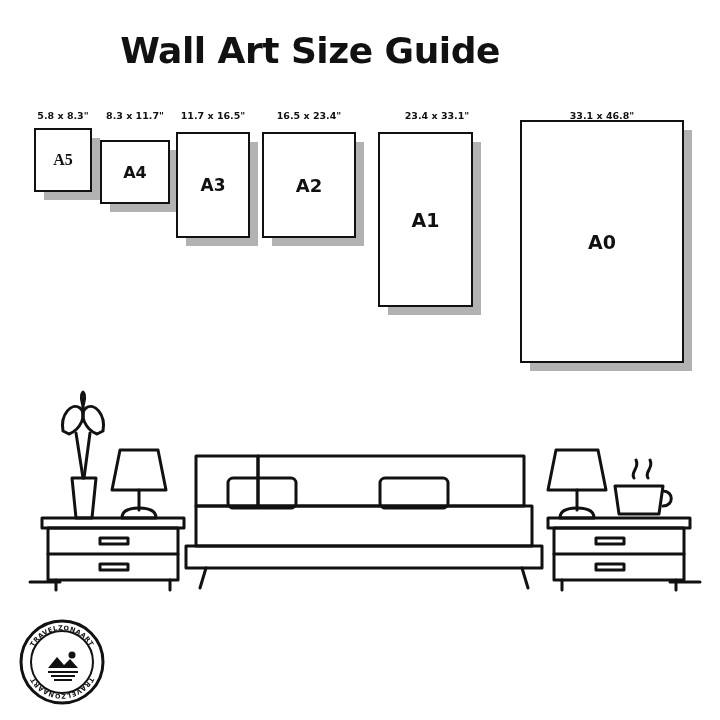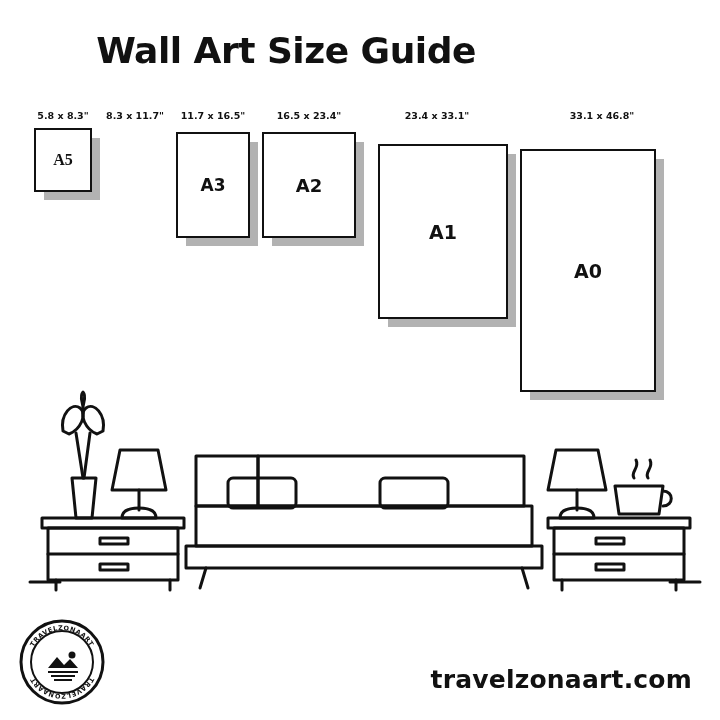--- a/index.html
+++ b/index.html
@@ -24,20 +24,21 @@
   .title {
     position: absolute;
     top: 30px;
     left: 0;
     width: 572px;
     text-align: center;
     font-size: 36px;
     font-weight: 800;
     letter-spacing: -0.5px;
     color: #111111;
+    padding-left: 24px;
   }
 
   
   .frames {
     position: absolute;
     left: 0;
     top: 110px;
     width: 720px;
     height: 290px;
   }
@@ -116,46 +117,49 @@
 
     <div class="frame-wrap" style="left:34px; top:0px; width:58px; height:82px;">
       <div class="frame-label">5.8 x 8.3"</div>
       <div class="frame-box" style="top:18px; width:58px; height:64px;font-family:Liberation Serif, serif;">
         <span class="frame-name" style="font-size:16px;">A5</span>
       </div>
     </div>
 
     <div class="frame-wrap" style="left:100px; top:0px; width:70px; height:110px;">
       <div class="frame-label">8.3 x 11.7"</div>
+      <div class="frame-box" style="top:30px; width:70px; height:64px;">
+        <span class="frame-name" style="font-size:16px;">A4</span>
+      </div>
     </div>
 
     <div class="frame-wrap" style="left:176px; top:0px; width:74px; height:135px;">
       <div class="frame-label">11.7 x 16.5"</div>
       <div class="frame-box" style="top:22px; width:74px; height:106px;text-align:right;">
         <span class="frame-name" style="font-size:17px;">A3</span>
       </div>
     </div>
 
     <div class="frame-wrap" style="left:262px; top:0px; width:94px; height:160px;">
       <div class="frame-label">16.5 x 23.4"</div>
       <div class="frame-box" style="top:22px; width:94px; height:106px;">
         <span class="frame-name" style="font-size:18px;">A2</span>
       </div>
     </div>
 
     <div class="frame-wrap" style="left:378px; top:0px; width:118px; height:200px;">
       <div class="frame-label">23.4 x 33.1"</div>
-      <div class="frame-box" style="top:34px; width:130px; height:175px;justify-content:center;">
+      <div class="frame-box" style="top:22px; width:95px; height:175px;justify-content:center;">
         <span class="frame-name" style="font-size:19px;">A1</span>
       </div>
     </div>
 
     <div class="frame-wrap" style="left:520px; top:0px; width:164px; height:265px;">
       <div class="frame-label">33.1 x 46.8"</div>
-      <div class="frame-box" style="top:39px; width:136px; height:243px;">
+      <div class="frame-box" style="top:10px; width:164px; height:243px;">
         <span class="frame-name" style="font-size:19px;">A0</span>
       </div>
     </div>
 
   </div>
 
   <div class="scene">
     <svg width="720" height="225" viewBox="0 0 720 225" xmlns="http://www.w3.org/2000/svg">
       <g fill="none" stroke="#111111" stroke-width="3" stroke-linecap="round" stroke-linejoin="round">
 
@@ -246,15 +250,14 @@
       <g fill="none" stroke="#111111" stroke-width="2" stroke-linejoin="round">
         <circle cx="54" cy="37" r="3.5" fill="#111111" stroke="none"></circle>
         <path d="M30 50 L39 39 L46 47 L52 41 L60 50 Z" fill="#111111" stroke="none"></path>
         <line x1="30" y1="54" x2="60" y2="54"></line>
         <path d="M33 58 L57 58"></path>
         <path d="M36 62 L54 62"></path>
       </g>
     </svg>
   </div>
 
-  <div class="footer-url">travelzonaart.com</div>
 
 </div>
 
 </body></html>

